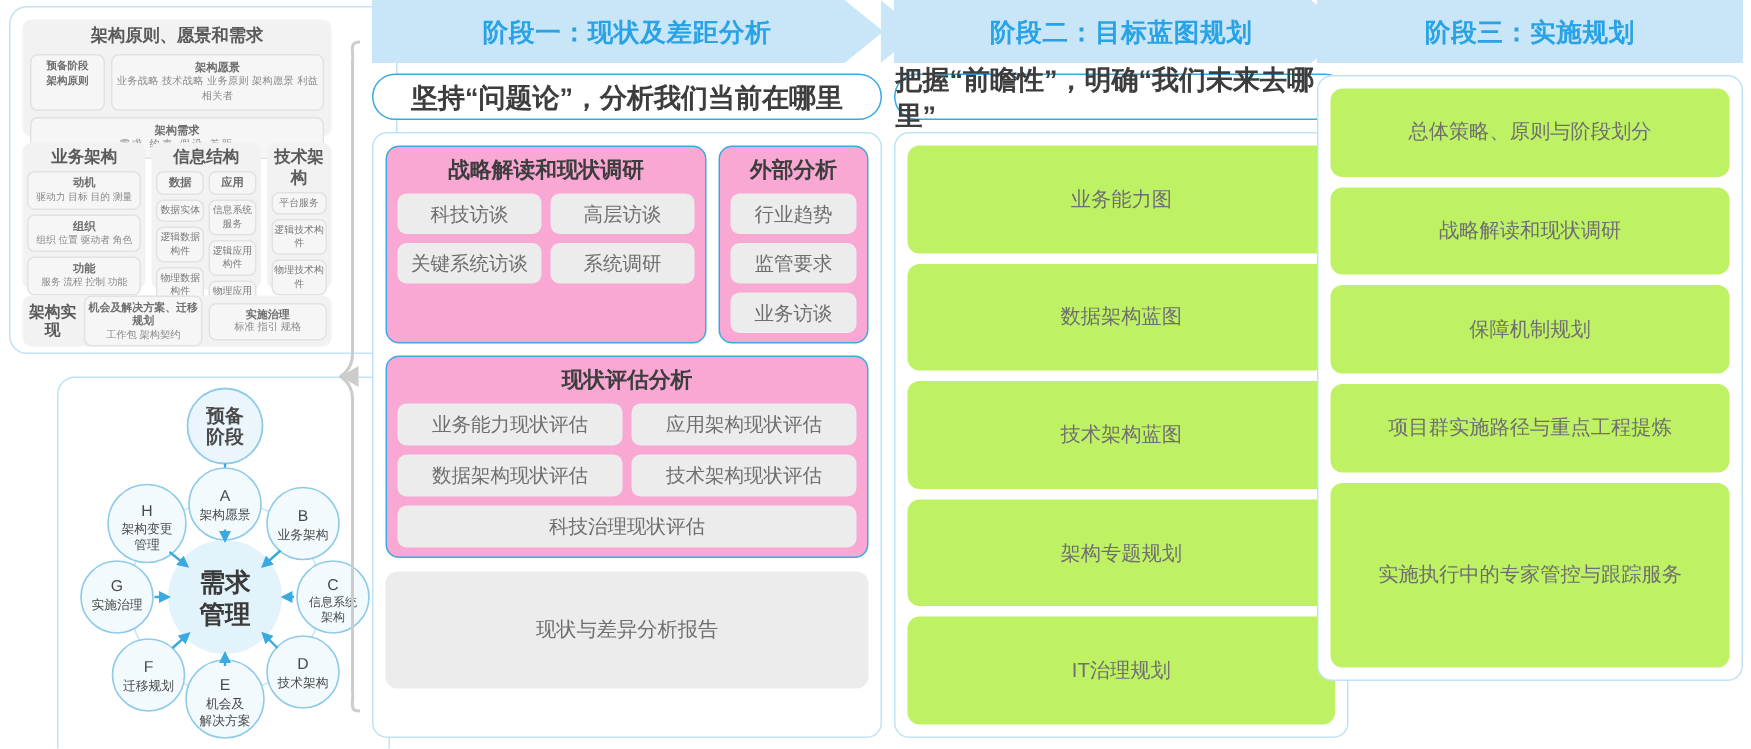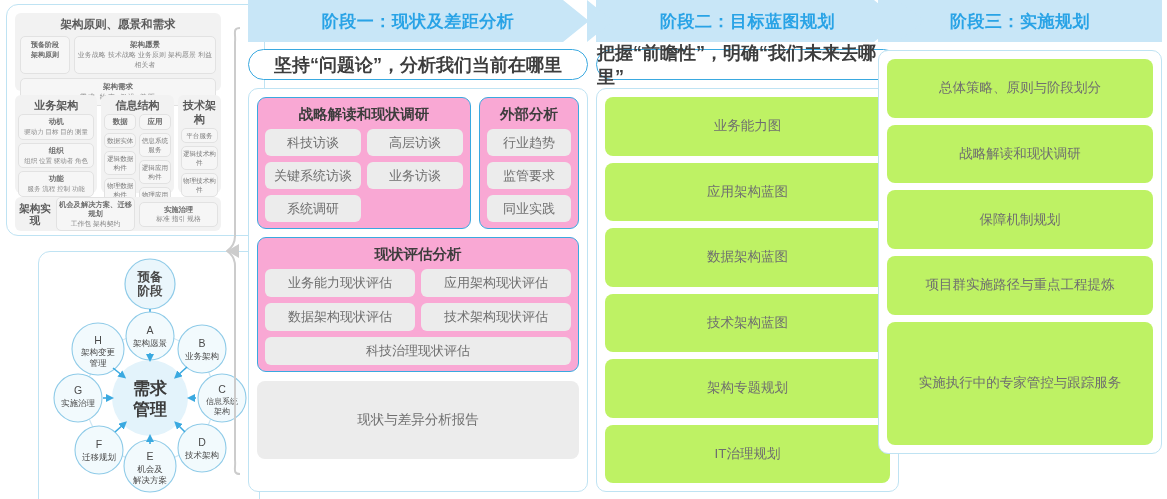--- a/index.html
+++ b/index.html
@@ -319,30 +319,29 @@
     <div class="subtitle">坚持“问题论”，分析我们当前在哪里</div>
 
     <div class="body-box">
       <div class="row-top">
         <div class="card card-strategy">
           <div class="card-h">战略解读和现状调研</div>
           <div class="g">
             <div class="chip">科技访谈</div>
             <div class="chip">高层访谈</div>
             <div class="chip">关键系统访谈</div>
-            <div class="chip">业务访谈</div>
             <div class="chip">系统调研</div>
           </div>
         </div>
 
         <div class="card card-ext">
           <div class="card-h">外部分析</div>
           <div class="chip">行业趋势</div>
           <div class="chip">监管要求</div>
-          <div class="chip">同业实践</div>
+          <div class="chip">业务访谈</div>
         </div>
       </div>
 
       <div class="card card-assess">
         <div class="card-h">现状评估分析</div>
         <div class="g">
           <div class="chip">业务能力现状评估</div>
           <div class="chip">应用架构现状评估</div>
           <div class="chip">数据架构现状评估</div>
           <div class="chip">技术架构现状评估</div>
@@ -355,21 +354,20 @@
   </div>
 
   <div class="col col2">
     <div class="banner">
       <div class="btxt">阶段二：目标蓝图规划</div>
       <div class="arrowhead"></div>
     </div>
     <div class="subtitle">把握“前瞻性”，明确“我们未来去哪里”</div>
     <div class="body-box">
       <div class="bigchip">业务能力图</div>
-      <div class="bigchip">应用架构蓝图</div>
       <div class="bigchip">数据架构蓝图</div>
       <div class="bigchip">技术架构蓝图</div>
       <div class="bigchip">架构专题规划</div>
       <div class="bigchip">IT治理规划</div>
     </div>
   </div>
 
   <div class="col col3">
     <div class="banner plain">
       <div class="btxt">阶段三：实施规划</div>

